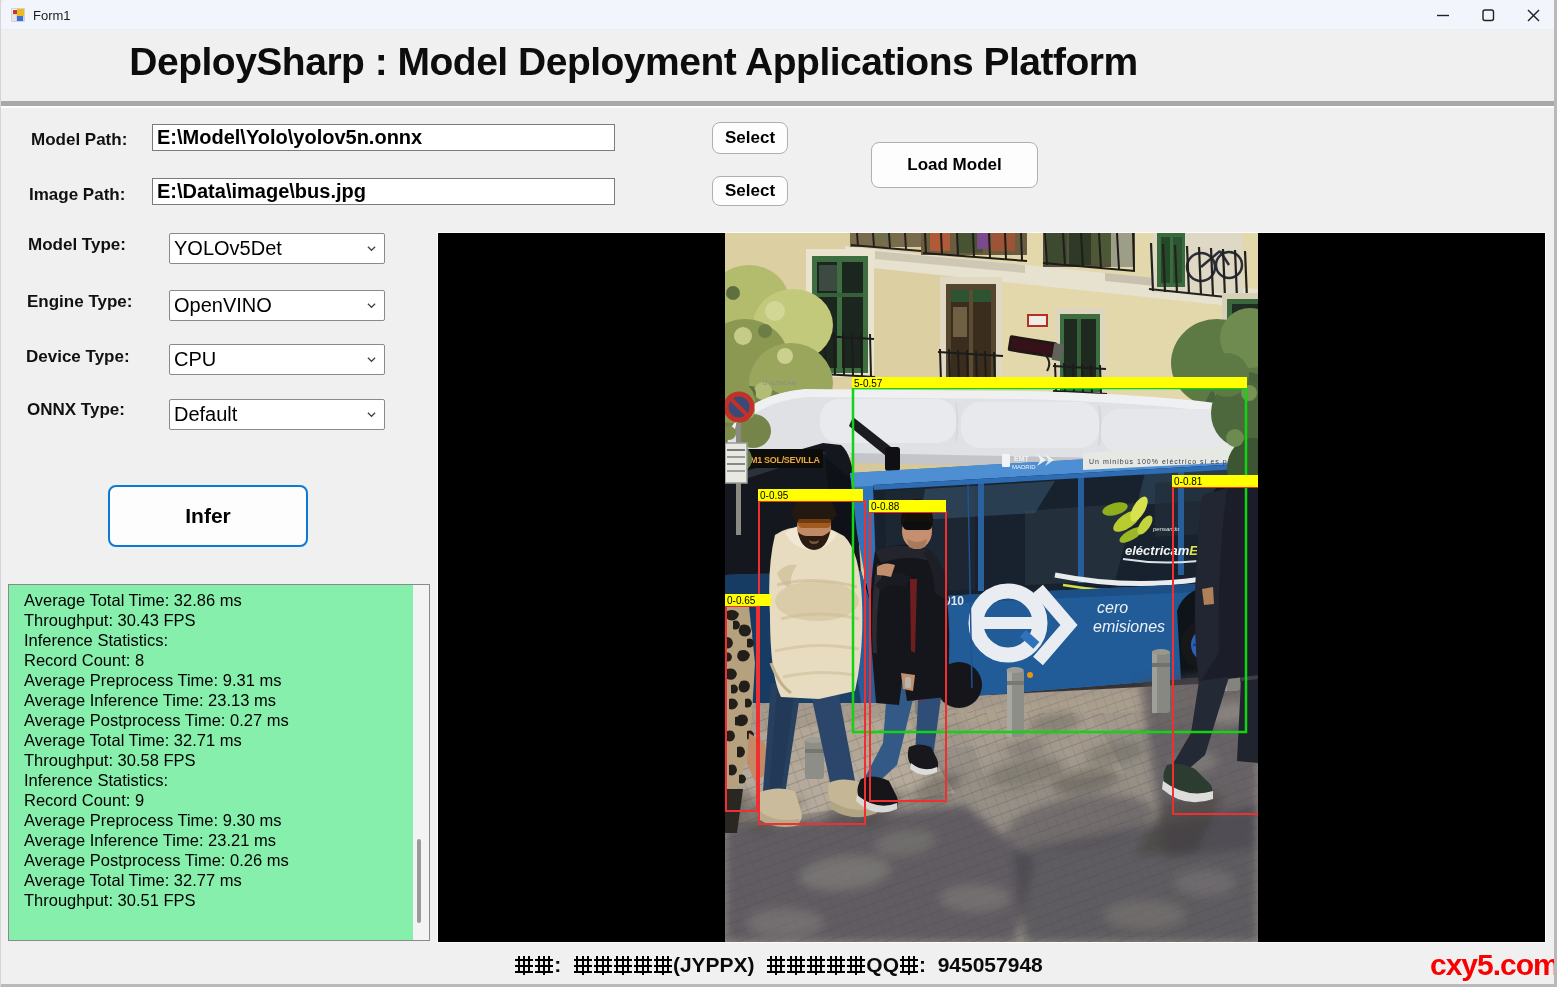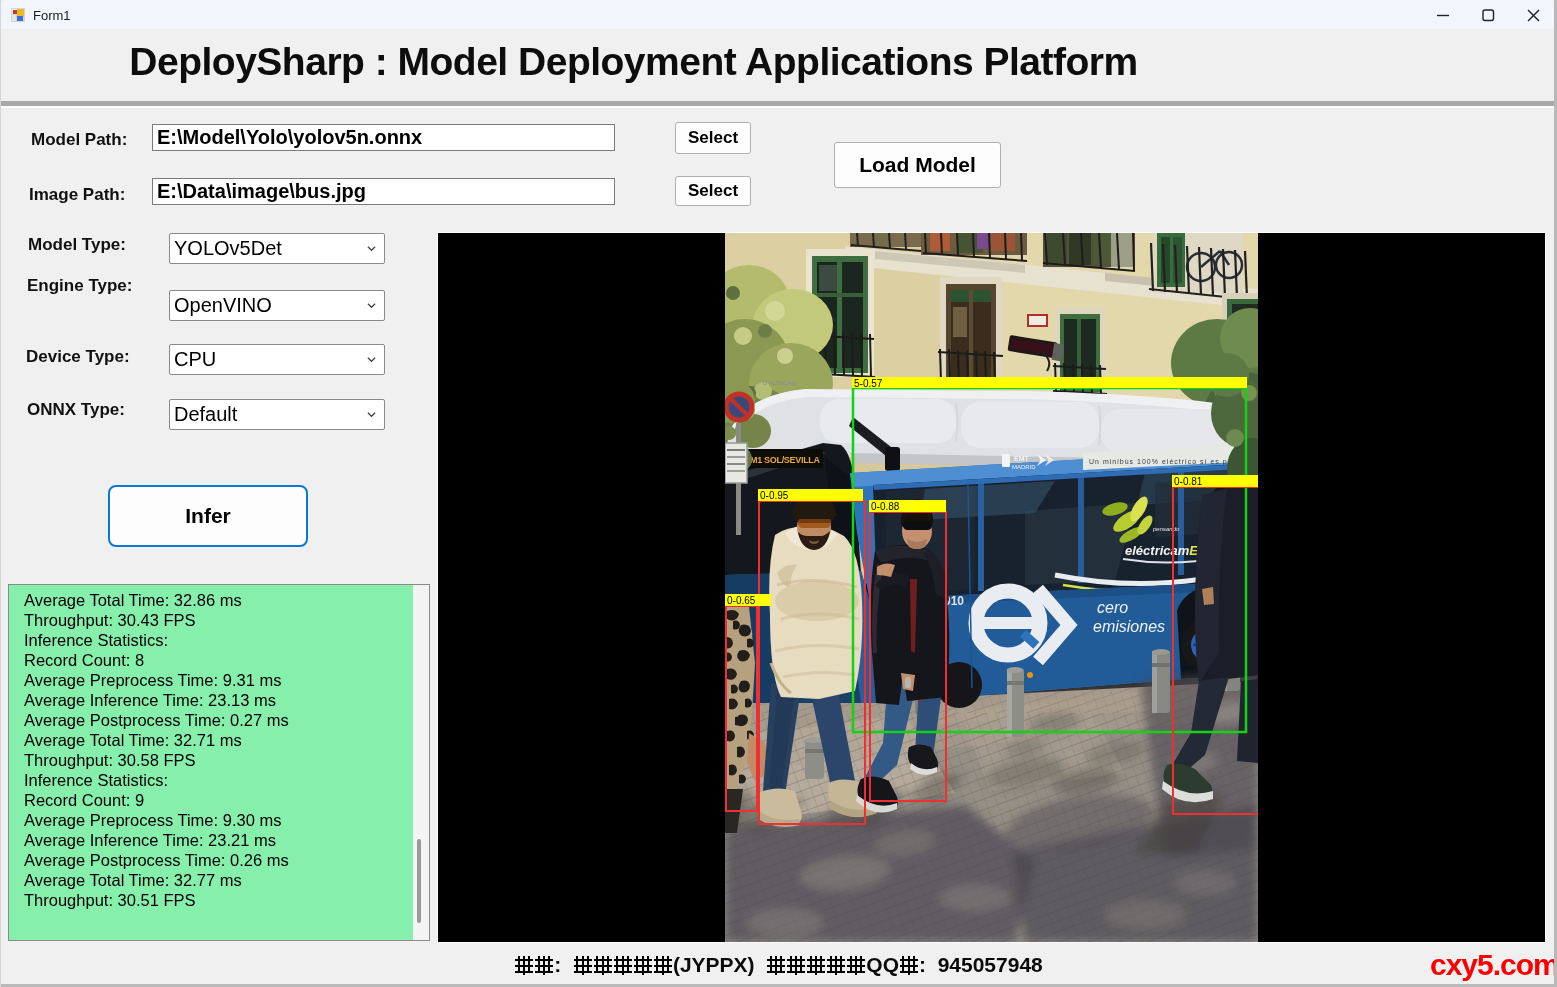--- a/index.html
+++ b/index.html
@@ -10,21 +10,21 @@
   #titlebar { left:0; top:0; width:1557px; height:30px; background:#f2f5fb; border-bottom:1px solid #e8ecf2; border-radius:8px 8px 0 0; }
   #formtitle { left:33px; top:8px; font-size:13px; color:#1b1b1b;text-align:center; }
   
   #bigtitle { left:0; top:40px; width:1267px; text-align:center; font-size:39px; font-weight:bold; color:#0d0d0d; letter-spacing:-0.5px; }
   #divider { left:0; top:101px; width:1557px; height:7px; background:linear-gradient(#a8a8a8 0 70%, #fdfdfd 70% 100%); }
   
   .lbl { font-size:17px; font-weight:bold; color:#111; }
   
   .tb { background:#fff; border:1px solid #7b7b7b; font-size:20px; font-weight:bold; color:#000; line-height:25px; padding-left:4px; white-space:nowrap; overflow:hidden; }
   
-  .btn { background:#fdfdfd; border:1px solid #b0b0b0; border-radius:3px; text-align:center; font-weight:bold; color:#000; }
+  .btn { background:#fdfdfd; border:1px solid #b0b0b0; border-radius:8px; text-align:center; font-weight:bold; color:#000;margin-left:37px; }
   
   .dd { background:#fff; border:1px solid #8a8a8a; border-radius:2px; font-size:20px; color:#000; padding-left:4px; }
   .dd .chev { position:absolute; right:8px; top:10px; width:9px; height:9px; }
   
   #infer { left:108px; top:485px; width:200px; height:62px; background:#fdfdfd; border:2px solid #0a7ad6; border-radius:8px; font-size:21px; font-weight:bold; text-align:center; line-height:58px; }
   
   #log { left:8px; top:584px; width:422px; height:357px; background:#86efac; border:1px solid #8a8a8a; font-size:16.5px; line-height:20px; color:#000; padding:5px 0 0 15px; }
   #sbtrack { left:413px; top:585px; width:16px; height:355px; background:#f3f3f3; }
   #sbthumb { left:417px; top:839px; width:4px; height:84px; background:#9a9a9a; border-radius:2px; }
   
@@ -66,28 +66,28 @@
   <div class="abs" id="divider"></div>
 
   <div class="abs lbl" style="left:31px;top:130px">Model Path:</div>
   <div class="abs tb" style="left:152px;top:124px;width:463px;height:27px">E:\Model\Yolo\yolov5n.onnx</div>
   <div class="abs btn" style="left:675px;top:122px;width:76px;height:32px;font-size:17px;line-height:30px">Select</div>
 
   <div class="abs lbl" style="left:29px;top:185px">Image Path:</div>
   <div class="abs tb" style="left:152px;top:178px;width:463px;height:27px">E:\Data\image\bus.jpg</div>
   <div class="abs btn" style="left:675px;top:176px;width:76px;height:30px;font-size:17px;line-height:28px">Select</div>
 
-  <div class="abs btn" style="left:834px;top:142px;width:167px;height:46px;font-size:21px;line-height:44px">Load Model</div>
+  <div class="abs btn" style="left:834px;top:142px;width:167px;height:46px;font-size:17px;line-height:44px">Load Model</div>
 
   <div class="abs lbl" style="left:28px;top:235px">Model Type:</div>
   <div class="abs dd" style="left:169px;top:233px;width:216px;height:31px;line-height:29px">YOLOv5Det
     <svg class="chev" viewBox="0 0 10 10">
       <path d="M1 3 L5 7 L9 3" fill="none" stroke="#444" stroke-width="1.4"></path>
     </svg></div>
-  <div class="abs lbl" style="left:27px;top:276px">Engine Type:</div>
+  <div class="abs lbl" style="left:27px;top:292px">Engine Type:</div>
   <div class="abs dd" style="left:169px;top:290px;width:216px;height:31px;line-height:29px">OpenVINO
     <svg class="chev" viewBox="0 0 10 10">
       <path d="M1 3 L5 7 L9 3" fill="none" stroke="#444" stroke-width="1.4"></path>
     </svg></div>
   <div class="abs lbl" style="left:26px;top:347px">Device Type:</div>
   <div class="abs dd" style="left:169px;top:344px;width:216px;height:31px;line-height:29px">CPU
     <svg class="chev" viewBox="0 0 10 10">
       <path d="M1 3 L5 7 L9 3" fill="none" stroke="#444" stroke-width="1.4"></path>
     </svg></div>
   <div class="abs lbl" style="left:27px;top:400px">ONNX Type:</div>

